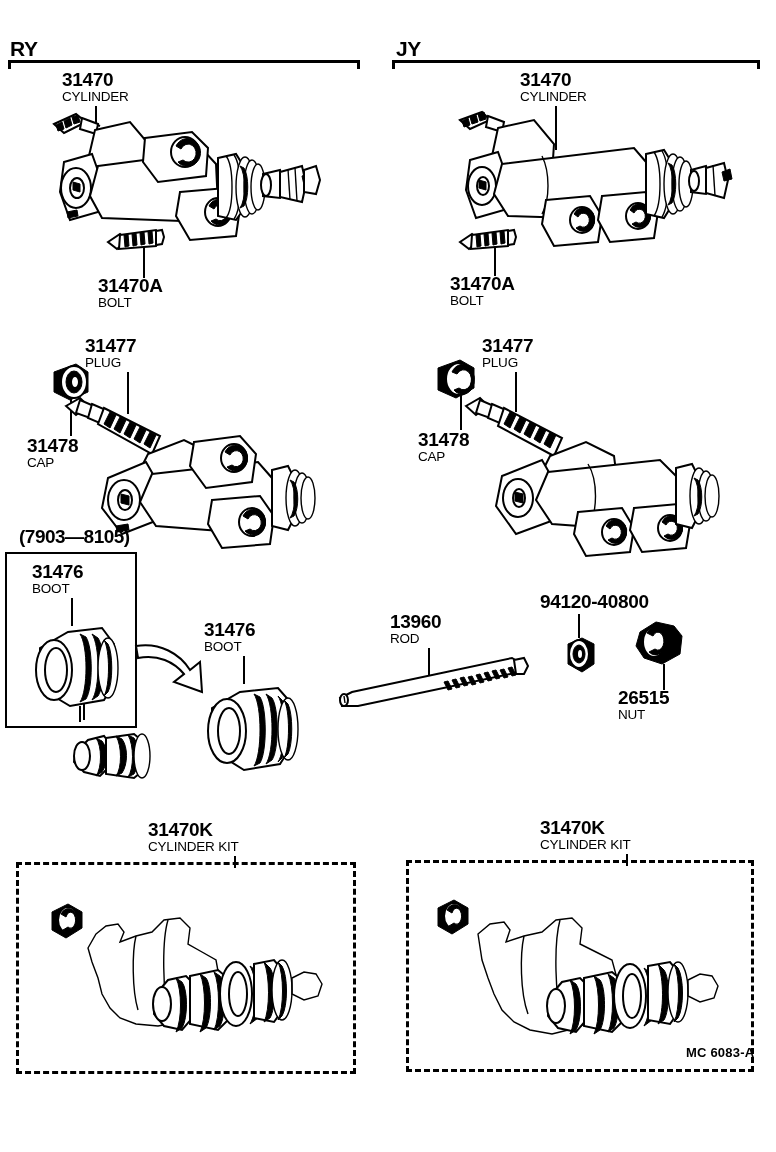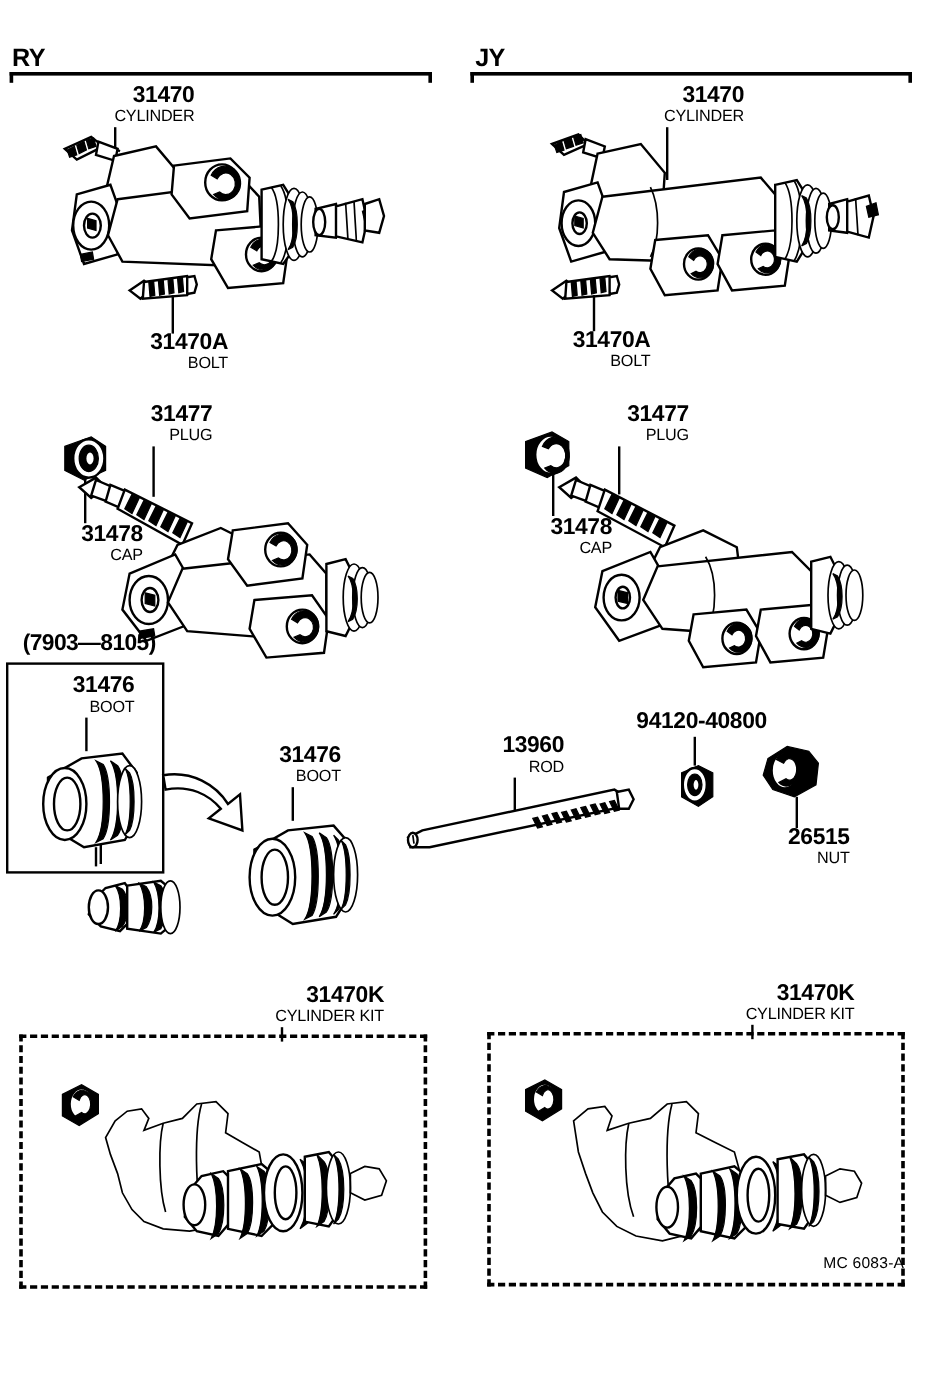--- a/index.html
+++ b/index.html
@@ -16,21 +16,21 @@
     width: 765px;
     height: 1152px;
     overflow: hidden;
     background: #ffffff;
   }
   .abs { position: absolute; }
 
   
   .lbl {
     position: absolute;
-    text-align: right;
+    text-align: left;
     line-height: 1;
     white-space: nowrap;
     -webkit-font-smoothing: none;
   }
   .lbl .pn {
     display: block;
     font-size: 19px;
     font-weight: bold;
     letter-spacing: -0.3px;
     line-height: 1.0;
@@ -57,21 +57,21 @@
     position: absolute;
     font-size: 19px;
     font-weight: bold;
     letter-spacing: -0.5px;
     line-height: 1;
     white-space: nowrap;
   }
   .footcode {
     position: absolute;
     font-size: 13px;
-    font-weight: normal;
+    font-weight: bold;
     letter-spacing: 0.2px;
     line-height: 1;
     white-space: nowrap;
   }
 
   
   .leader {
     position: absolute;
     background: #000;
   }
@@ -440,21 +440,21 @@
     <path class="fillblk" d="M124,28 L128,27 L132,35 L128,36 Z"></path>
     <path class="fillblk" d="M132,27 L136,26 L140,34 L136,35 Z"></path>
     <path class="fillblk" d="M140,25 L144,24 L148,32 L144,33 Z"></path>
     <path class="fillblk" d="M148,23 L152,22 L156,30 L152,31 Z"></path>
     <path class="fillblk" d="M156,21 L160,20 L164,28 L160,29 Z"></path>
     <path class="fillblk" d="M164,20 L168,19 L172,27 L168,28 Z"></path>
     <path class="fillblk" d="M172,18 L176,17 L180,25 L176,26 Z"></path>
     <path class="fillwht" d="M178,10 L188,8 L192,16 L188,24 L180,24 Z"></path>
   </svg>
 
-  <div class="lbl single" style="left:517px; top:592px; width:122px;">
+  <div class="lbl single" style="left:540px; top:592px; width:122px;">
     <span class="pn">94120-40800</span>
   </div>
   <div class="leader v" style="left:578px; top:614px; height:24px;"></div>
 
   <svg class="abs" style="left:558px; top:634px;" width="46" height="46">
     <path class="fillblk" d="M10,10 L24,4 L36,10 L36,30 L24,38 L10,30 Z"></path>
     <ellipse class="fillwht" cx="21" cy="20" rx="10" ry="14"></ellipse>
     <ellipse class="fillblk" cx="21" cy="20" rx="6" ry="9"></ellipse>
     <ellipse class="fillwht" cx="22" cy="20" rx="3" ry="5"></ellipse>
   </svg>

